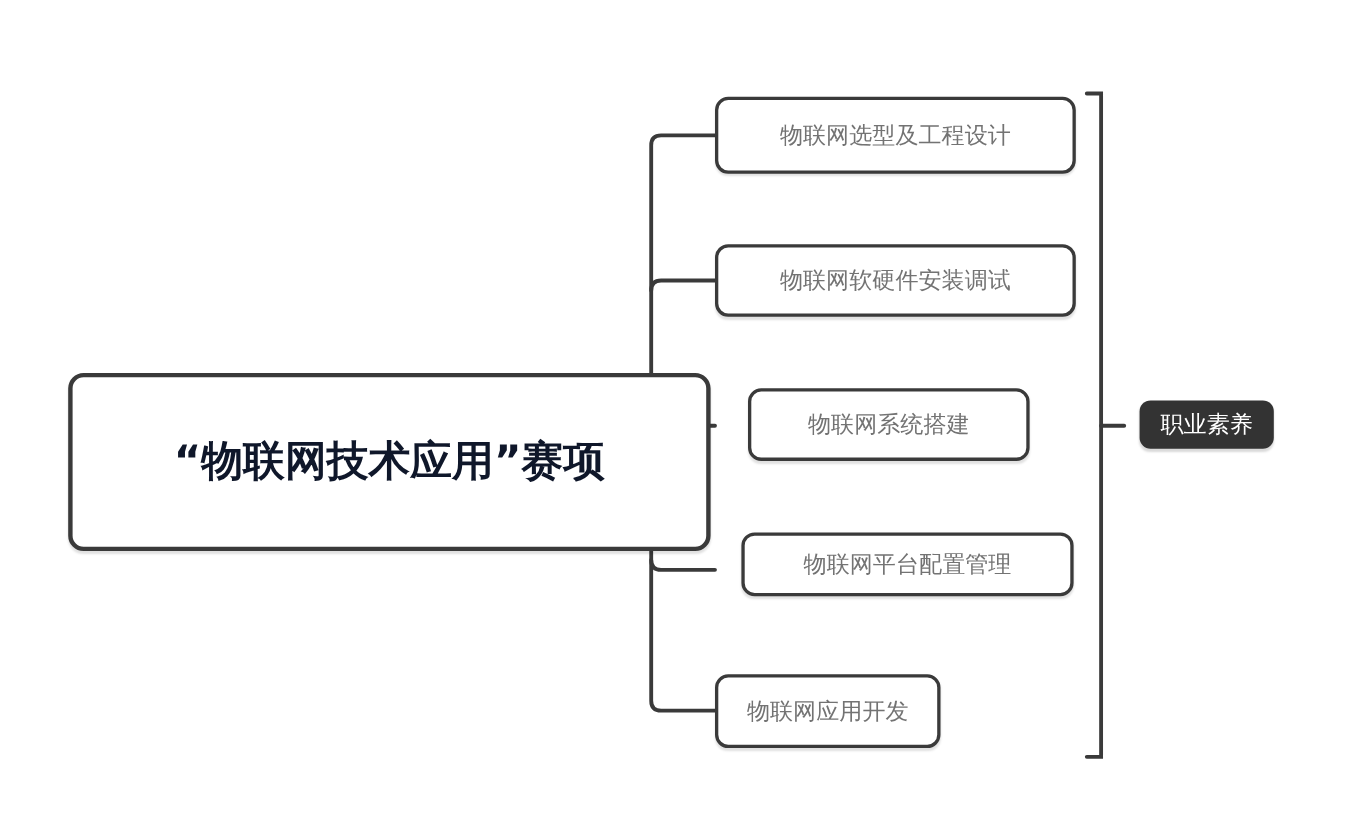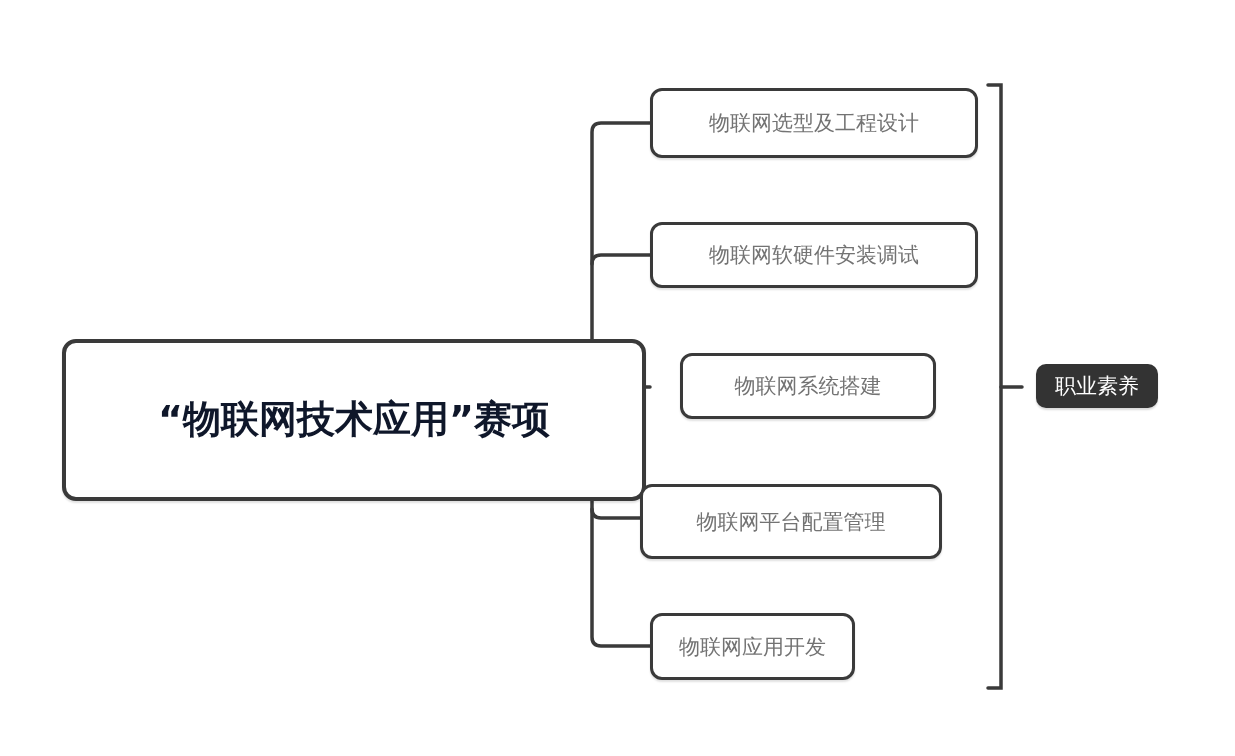--- a/index.html
+++ b/index.html
@@ -54,21 +54,21 @@
     margin-top: 34px;
   }
   .node.branch {
     font-size: 21px;
     font-weight: normal;
     color: #737373;
   }
   .node.b1 { left: 650px; top: 88px;  width: 328px; height: 70px; }
   .node.b2 { left: 650px; top: 222px; width: 328px; height: 66px; }
   .node.b3 { left: 650px; top: 353px; width: 256px; height: 66px; margin-left: 30px; }
-  .node.b4 { left: 640px; top: 484px; width: 302px; height: 75px; }
+  .node.b4 { left: 674px; top: 484px; width: 302px; height: 58px; }
   .node.b5 { left: 650px; top: 613px; width: 205px; height: 67px; }
   .badge {
     position: absolute;
     left: 1036px;
     top: 364px;
     width: 122px;
     height: 44px;
     box-sizing: border-box;
     background: #333333;
     color: #ffffff;

